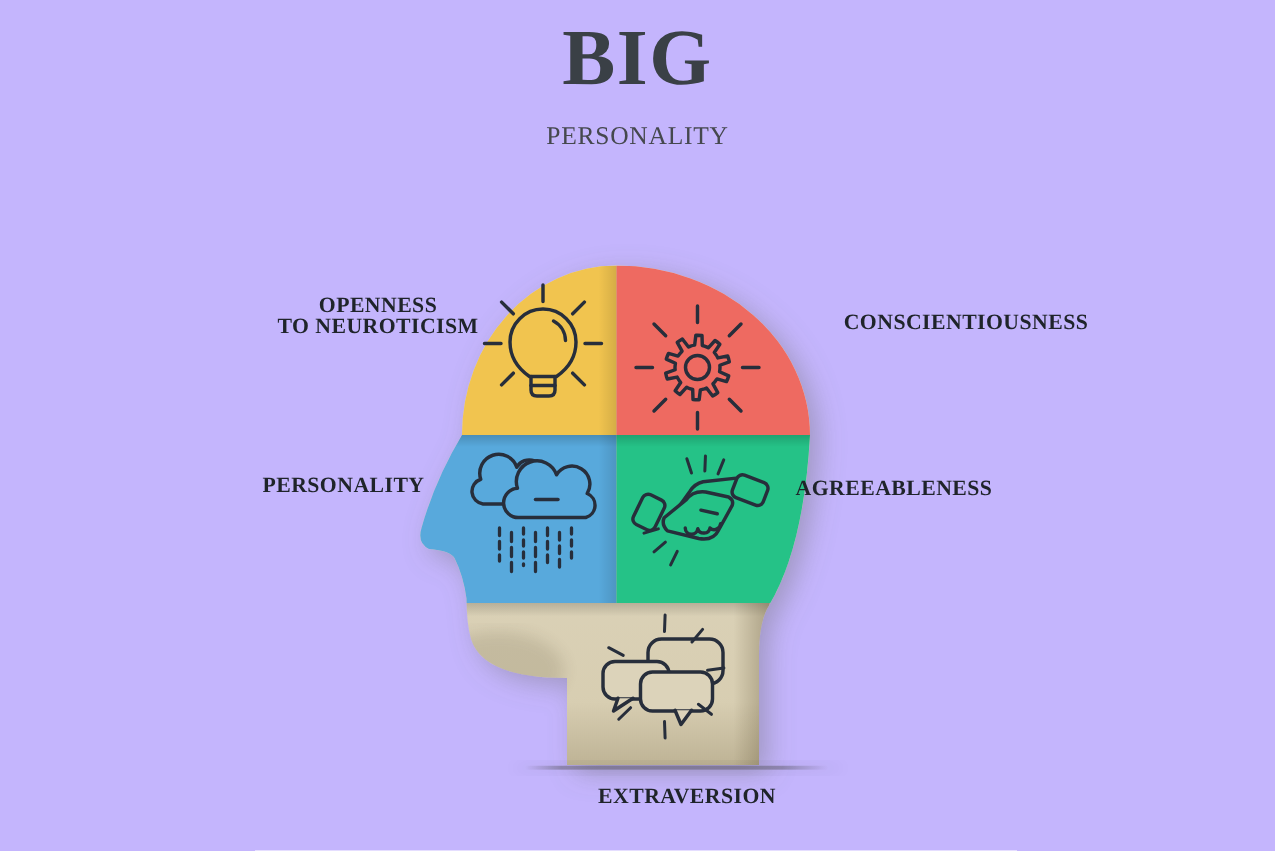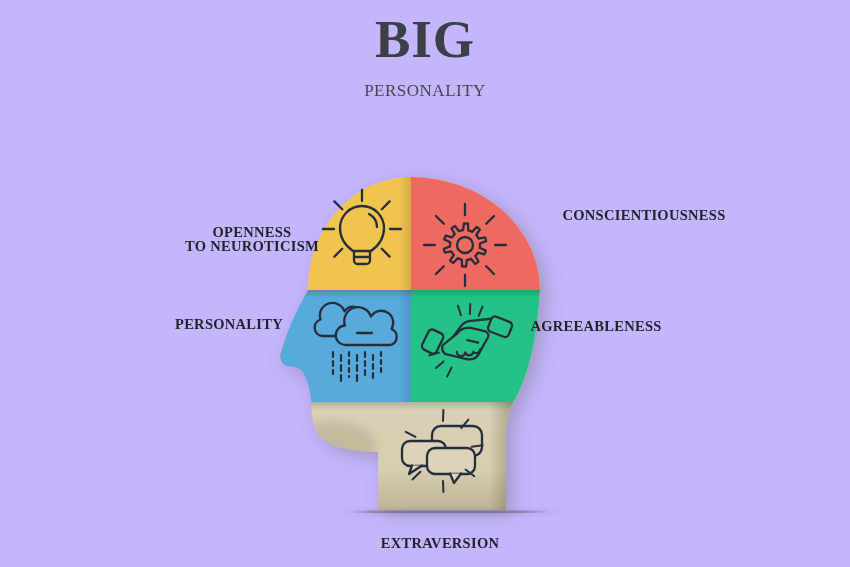--- a/index.html
+++ b/index.html
@@ -4,25 +4,25 @@
 <style>
   html,body{margin:0;padding:0;background:#fff;}
   .canvas{position:relative;width:850px;height:567px;background:#c4b5fd;overflow:hidden;
           font-family:Liberation Serif, serif;}
   .title-block{position:absolute;left:425px;top:16px;transform:translateX(-50%);text-align:center;}
   .title-line{font-size:53px;font-weight:bold;line-height:46px;letter-spacing:1px;color:#3A4046;}
   .subtitle{margin-top:21px;}
   .subtitle-line{font-size:17px;font-weight:400;line-height:16.5px;letter-spacing:.5px;color:#45484E;}
   .lbl{position:absolute;transform:translateX(-50%);text-align:center;white-space:nowrap;
        font-size:14.5px;font-weight:bold;letter-spacing:.3px;color:#1F242A;line-height:14px;}
-  .lbl-openness{left:252px;top:197px;margin-top:28px;}
+  .lbl-openness{left:252px;top:197px;}
   .lbl-conscientiousness{left:644px;top:208px;}
   .lbl-neuroticism{left:229px;top:317px;}
   .lbl-agreeableness{left:596px;top:319px;}
-  .lbl-extraversion{left:440px;top:524px;margin-top:12px;}
+  .lbl-extraversion{left:458px;top:524px;}
   svg{position:absolute;left:0;top:0;}
 </style>
 </head>
 <body>
 
 <div class="canvas">
 
   <div class="title-block">
     <div class="title-line">BIG</div>
     <div class="subtitle">

